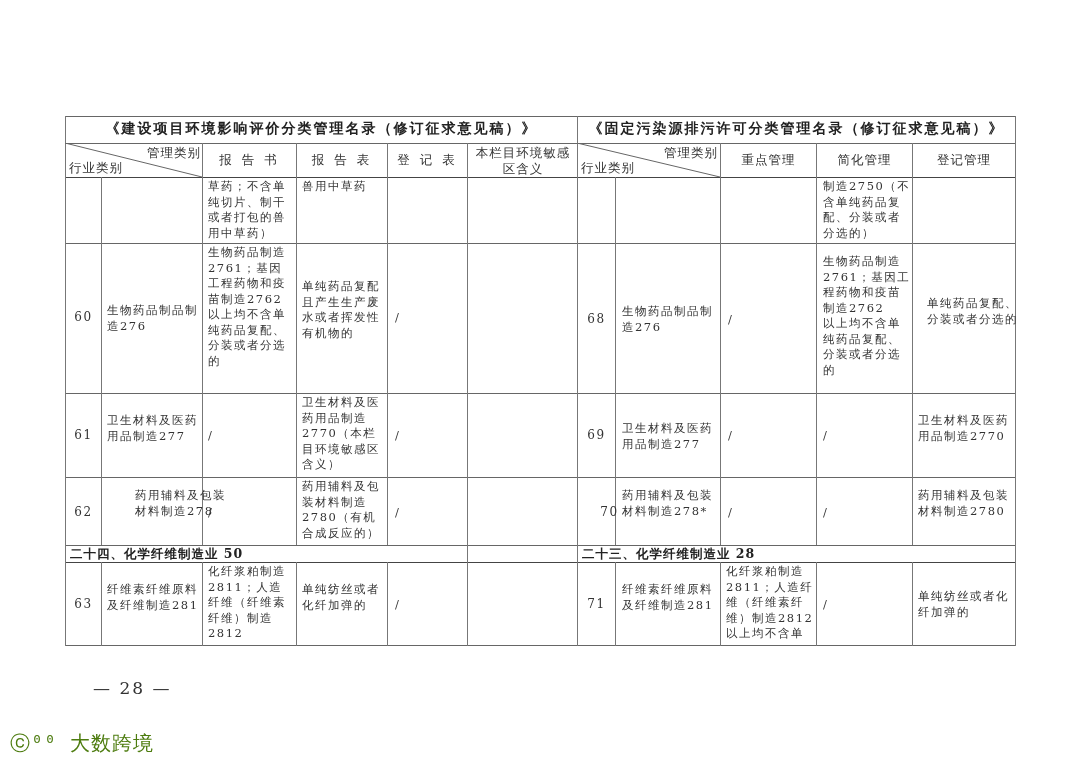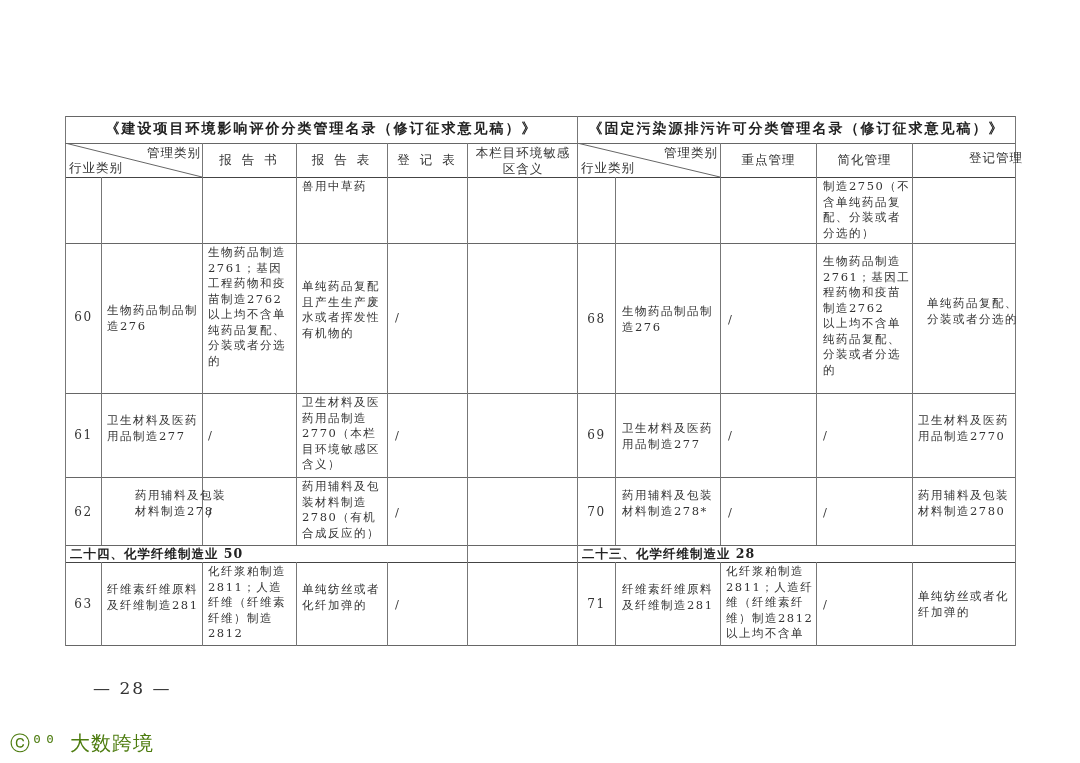--- a/index.html
+++ b/index.html
@@ -75,22 +75,23 @@
   <div class="cell hdr" style="left:69px; top:160px; width:80px; text-align:left; letter-spacing:1px;">行业类别</div>
   <div class="cell hdr" style="left:203px; top:152px; width:93px;">报 告 书</div>
   <div class="cell hdr" style="left:297px; top:152px; width:90px;">报 告 表</div>
   <div class="cell hdr" style="left:388px; top:152px; width:79px;">登 记 表</div>
   <div class="cell hdr" style="left:474px; top:145px; width:98px; letter-spacing:1px; line-height:16px;">本栏目环境敏感区含义</div>
 
   <div class="cell hdr" style="left:650px; top:145px; width:68px; text-align:right; letter-spacing:1px;">管理类别</div>
   <div class="cell hdr" style="left:581px; top:160px; width:80px; text-align:left; letter-spacing:1px;">行业类别</div>
   <div class="cell hdr" style="left:721px; top:152px; width:95px; letter-spacing:1px;">重点管理</div>
   <div class="cell hdr" style="left:817px; top:152px; width:95px; letter-spacing:1px;">简化管理</div>
-  <div class="cell hdr" style="left:945px; top:152px; width:102px; letter-spacing:1px;font-family:Liberation Mono, monospace;">登记管理</div>
+  <div class="cell hdr" style="left:913px; top:152px; width:102px; letter-spacing:1px;">登记管理</div>
 
+  <div class="cell" style="left:208px; top:179px; width:86px;">草药；不含单纯切片、制干或者打包的兽用中草药）</div>
   <div class="cell" style="left:302px; top:179px; width:84px;">兽用中草药</div>
 
   <div class="cell num" style="left:66px; top:310px; width:35px;">60</div>
   <div class="cell" style="left:107px; top:303px; width:92px;">生物药品制品制造276</div>
   <div class="cell" style="left:208px; top:245px; width:86px; white-space:pre-line;">生物药品制造2761；基因工程药物和疫苗制造2762
 以上均不含单纯药品复配、分装或者分选的</div>
   <div class="cell" style="left:302px; top:279px; width:84px;">单纯药品复配且产生生产废水或者挥发性有机物的</div>
   <div class="cell" style="left:395px; top:310px; width:20px;">/</div>
 
   <div class="cell num" style="left:66px; top:428px; width:35px;">61</div>
@@ -121,21 +122,21 @@
   <div class="cell" style="left:823px; top:254px; width:88px; white-space:pre-line;">生物药品制造2761；基因工程药物和疫苗制造2762
 以上均不含单纯药品复配、分装或者分选的</div>
   <div class="cell" style="left:918px; top:296px; width:95px;margin-left:9px;">单纯药品复配、分装或者分选的</div>
 
   <div class="cell num" style="left:578px; top:428px; width:37px;">69</div>
   <div class="cell" style="left:622px; top:421px; width:96px;">卫生材料及医药用品制造277</div>
   <div class="cell" style="left:728px; top:428px; width:20px;">/</div>
   <div class="cell" style="left:823px; top:428px; width:20px;">/</div>
   <div class="cell" style="left:918px; top:413px; width:95px;">卫生材料及医药用品制造2770</div>
 
-  <div class="cell num" style="left:578px; top:505px; width:37px;text-align:center;">70</div>
+  <div class="cell num" style="left:591px; top:505px; width:37px;text-align:center;">70</div>
   <div class="cell" style="left:622px; top:488px; width:96px;">药用辅料及包装材料制造278*</div>
   <div class="cell" style="left:728px; top:505px; width:20px;">/</div>
   <div class="cell" style="left:823px; top:505px; width:20px;">/</div>
   <div class="cell" style="left:918px; top:488px; width:95px;">药用辅料及包装材料制造2780</div>
 
   <div class="sect" style="left:582px; top:546px; width:420px;">二十三、化学纤维制造业 28</div>
 
   <div class="cell num" style="left:578px; top:597px; width:37px;">71</div>
   <div class="cell" style="left:622px; top:582px; width:96px;">纤维素纤维原料及纤维制造281</div>
   <div class="cell" style="left:726px; top:564px; width:90px; height:80px; white-space:pre-line;">化纤浆粕制造2811；人造纤维（纤维素纤维）制造2812

